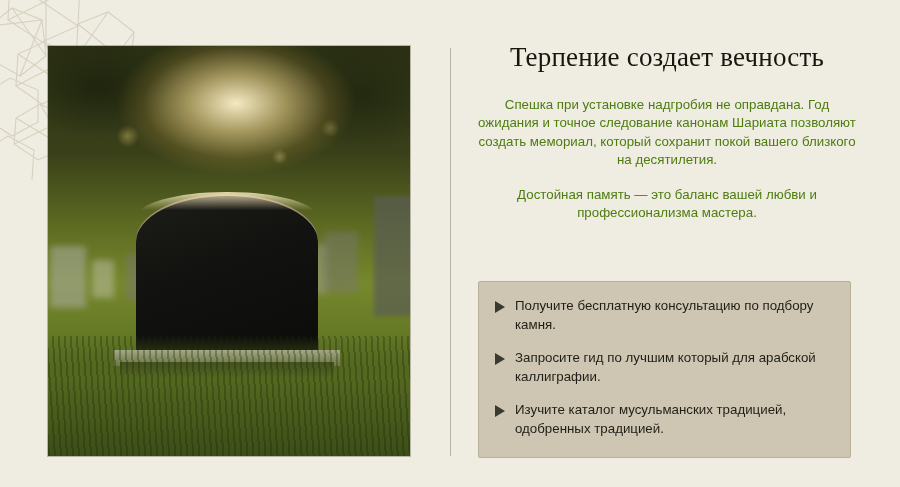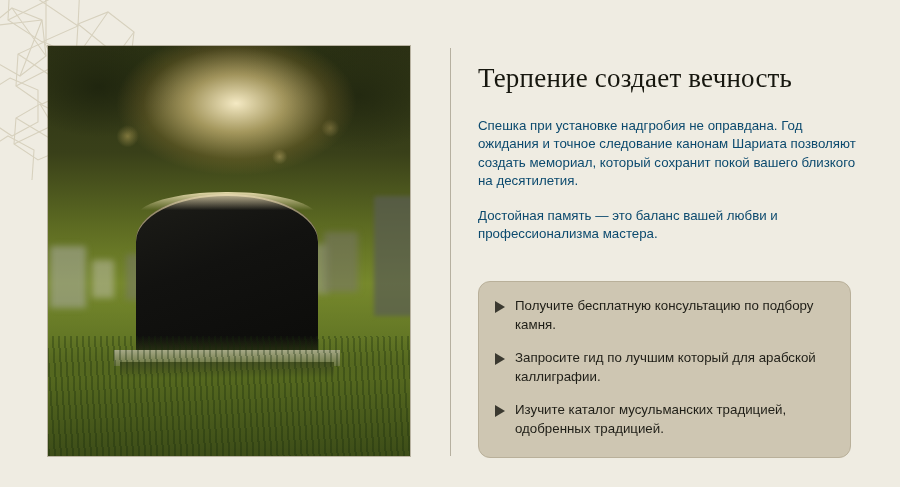--- a/index.html
+++ b/index.html
@@ -145,52 +145,53 @@
     top: 48px;
     width: 1px;
     height: 408px;
     background: #b6b0a0;
   }
 
   
   .content {
     position: absolute;
     left: 478px;
-    top: 60px;
+    top: 39px;
     width: 378px;
+    text-align: center;
   }
   .title {
     font-family: "Liberation Serif", serif;
     font-size: 27px;
     line-height: 37px;
     color: #17170f;
     margin: 0 0 20px 0;
     font-weight: 400;
     letter-spacing: 0.2px;
   }
   .para {
     font-family: "Liberation Sans", sans-serif;
     font-size: 13.3px;
     line-height: 18.4px;
-    color: #0c4a6e;
+    color: #4d7c0f;
     margin: 0 0 16px 0;
   }
   .para.second { margin-bottom: 6px; }
 
   
   .callout {
     position: absolute;
     left: 478px;
     top: 281px;
     width: 373px;
     height: 177px;
     box-sizing: border-box;
     background: #CEC6B2;
     border: 1px solid #b9b09a;
-    border-radius: 12px;
+    border-radius: 2px;
     padding: 15px 18px 0 16px;
   }
   .cta-item {
     display: flex;
     align-items: flex-start;
     margin-bottom: 15px;
   }
   .cta-item:last-child { margin-bottom: 0; }
   .cta-arrow {
     flex: 0 0 auto;

